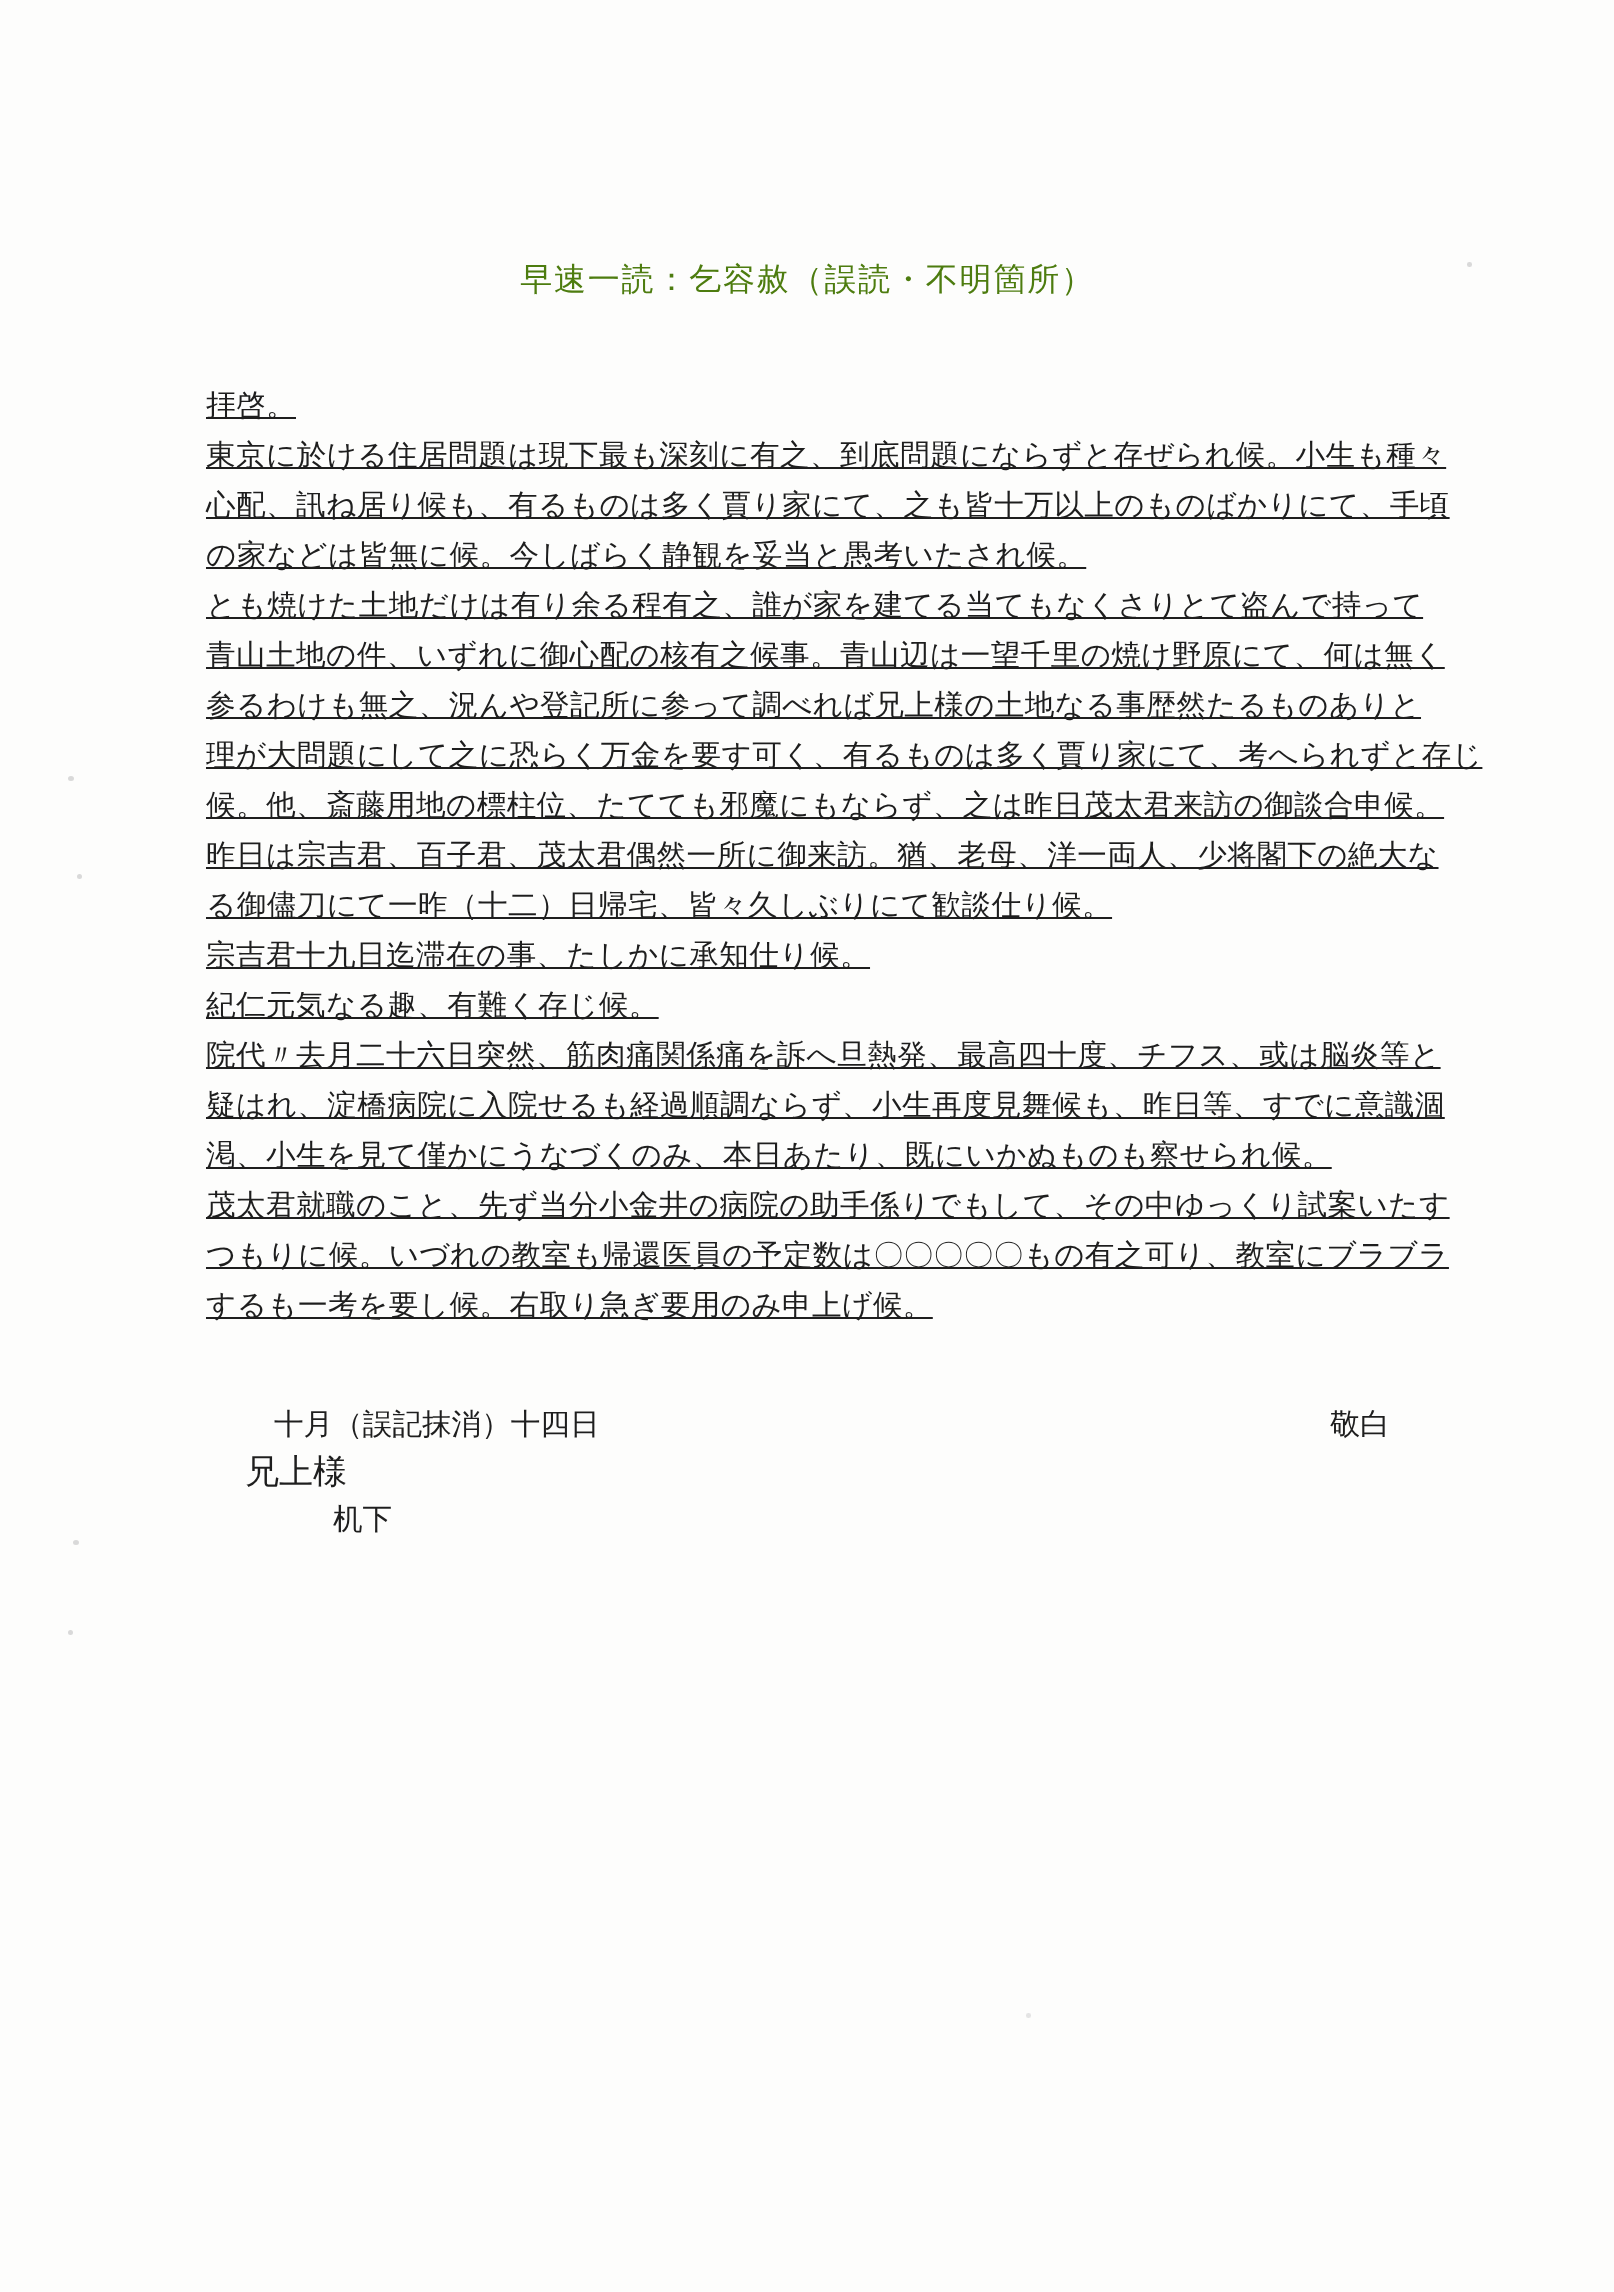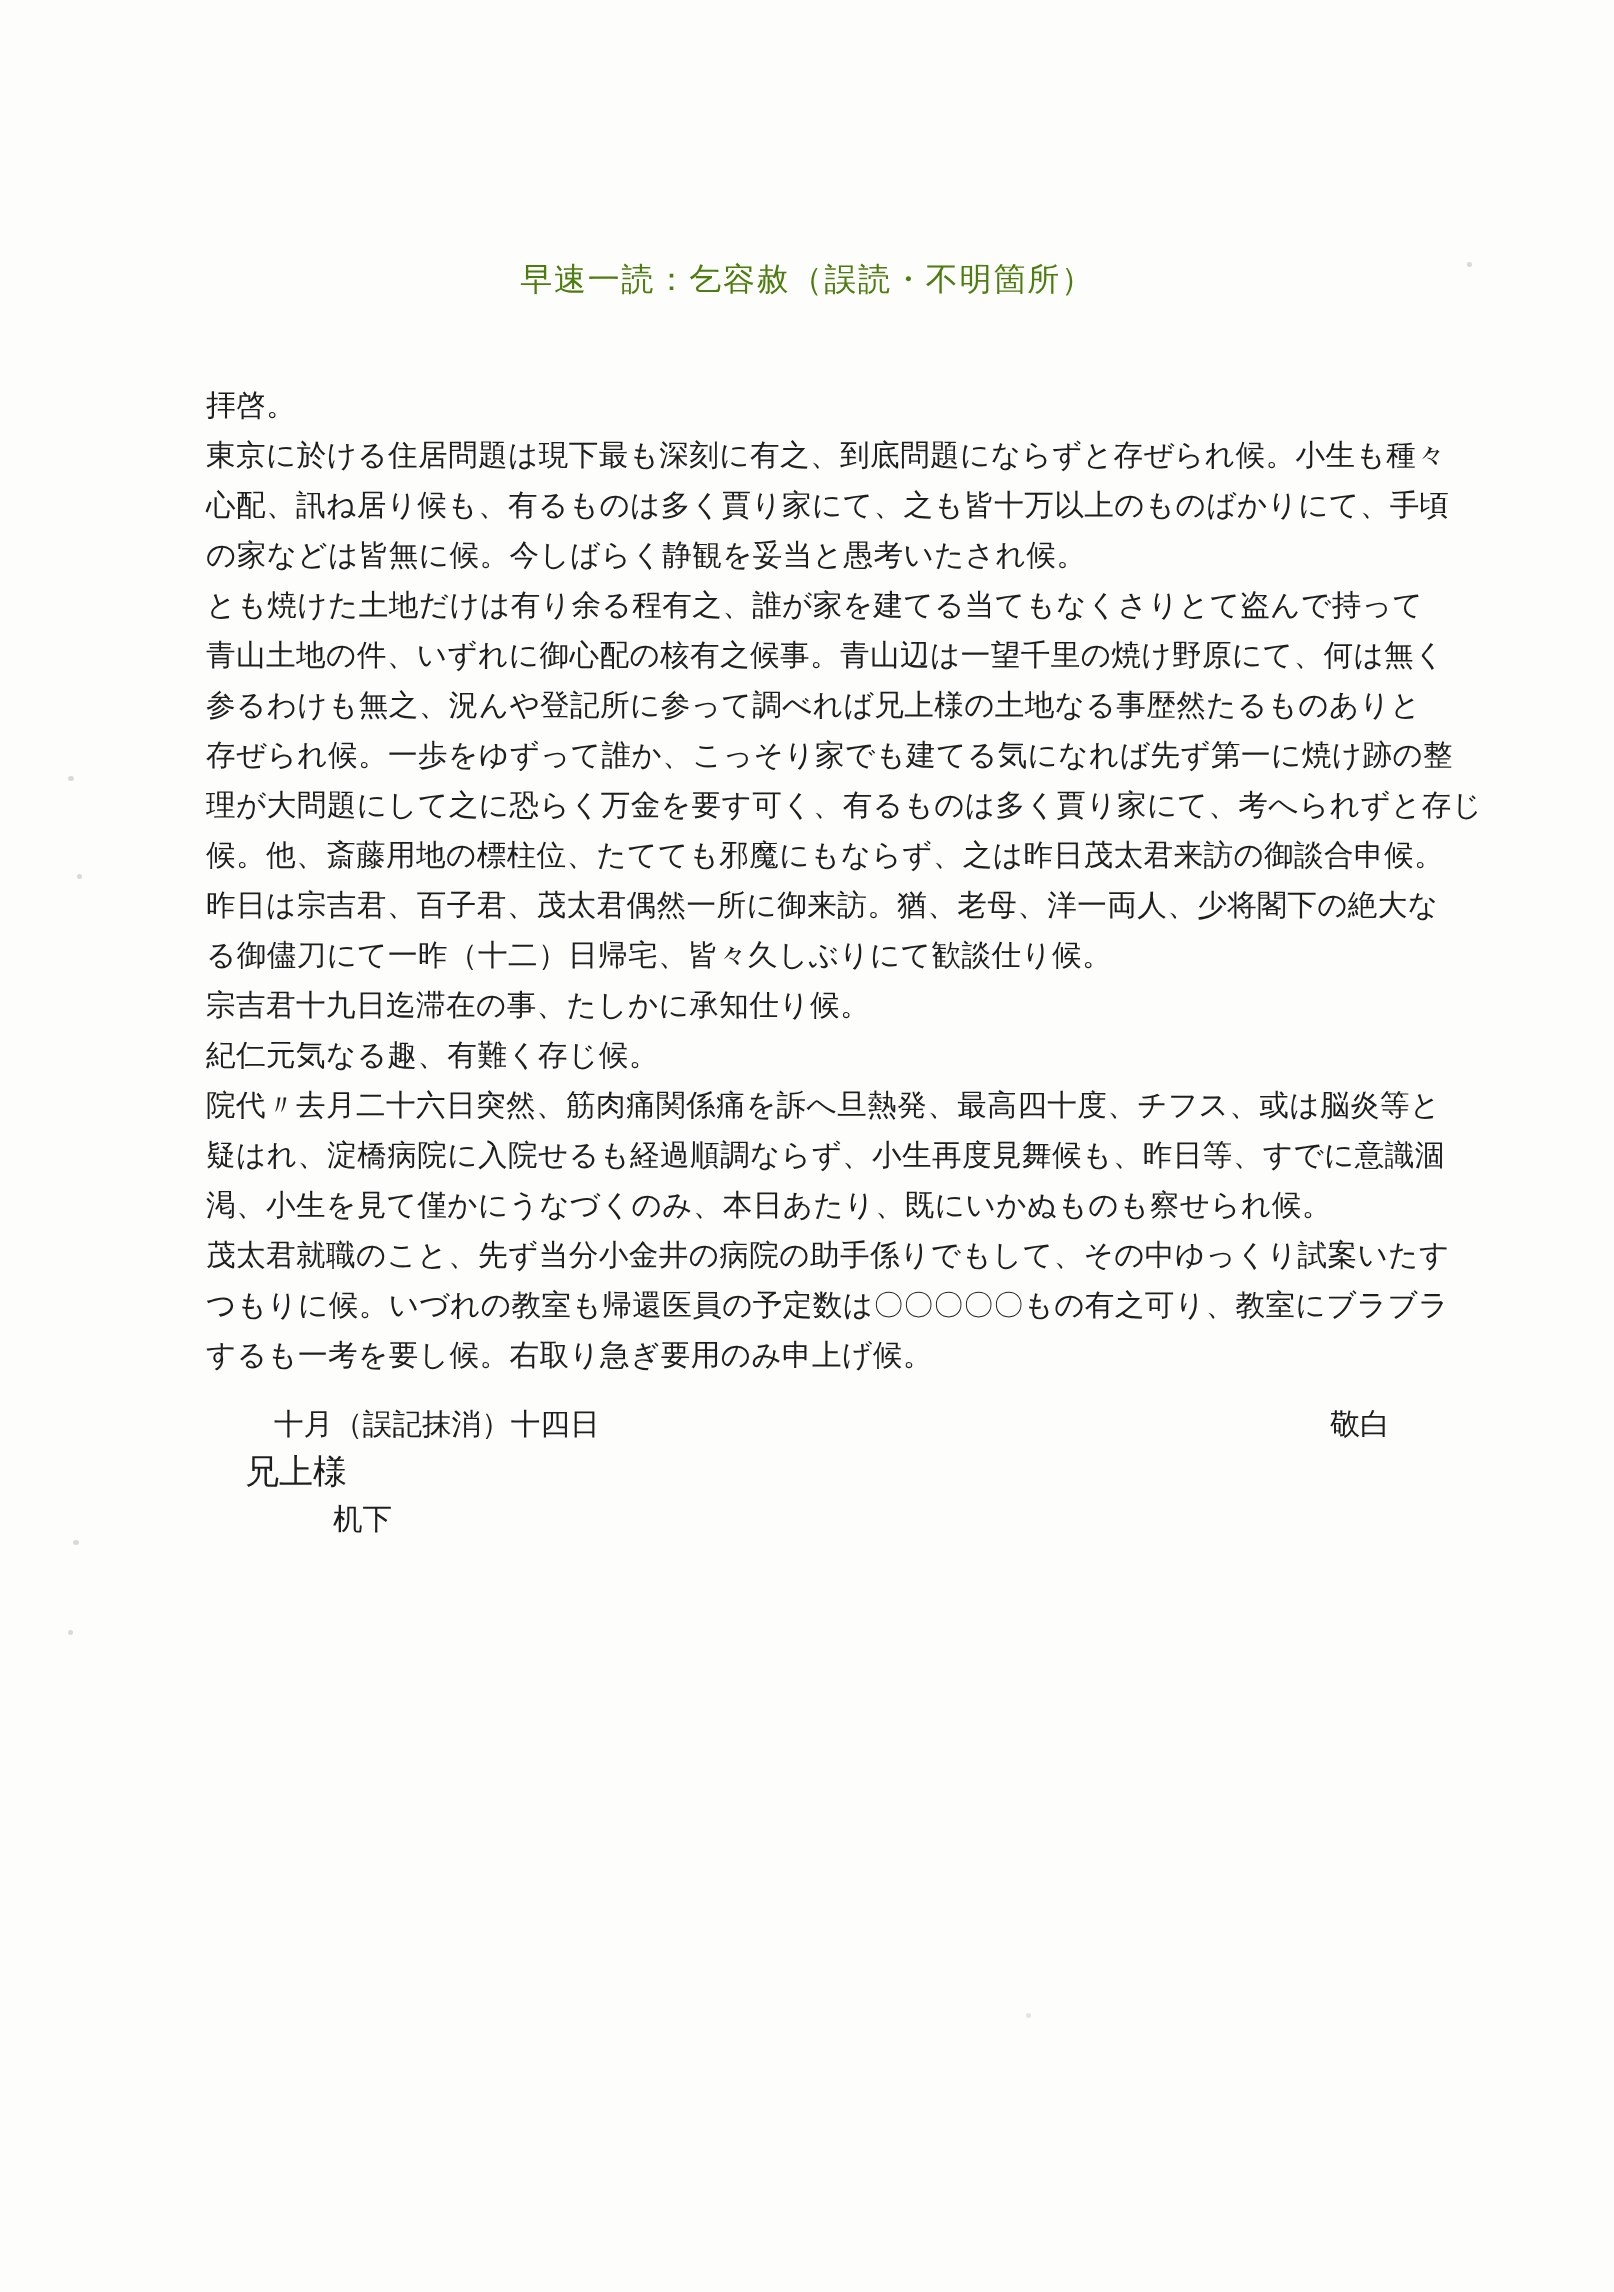--- a/index.html
+++ b/index.html
@@ -36,20 +36,21 @@
     left: 206px;
     width: 1227px;
   }
   .letter-line {
     font-size: 29.6px;
     line-height: 50px;
     height: 50px;
     white-space: nowrap;
     letter-spacing: 0.4px;
     color: #1e1e1e;
+    text-decoration: underline;
   }
   .closing-row {
     position: absolute;
     top: 1404px;
     left: 206px;
     width: 1200px;
     height: 50px;
   }
   .closing-date {
     position: absolute;
@@ -99,21 +100,20 @@
   <div class="doc-title">早速一読：乞容赦（誤読・不明箇所）</div>
 
   <div class="body-text">
     <div class="letter-line">拝啓。</div>
     <div class="letter-line">東京に於ける住居問題は現下最も深刻に有之、到底問題にならずと存ぜられ候。小生も種々</div>
     <div class="letter-line">心配、訊ね居り候も、有るものは多く賈り家にて、之も皆十万以上のものばかりにて、手頃</div>
     <div class="letter-line">の家などは皆無に候。今しばらく静観を妥当と愚考いたされ候。</div>
     <div class="letter-line">とも焼けた土地だけは有り余る程有之、誰が家を建てる当てもなくさりとて盗んで持って</div>
     <div class="letter-line">青山土地の件、いずれに御心配の核有之候事。青山辺は一望千里の焼け野原にて、何は無く</div>
     <div class="letter-line">参るわけも無之、況んや登記所に参って調べれば兄上様の土地なる事歴然たるものありと</div>
-    <div class="letter-line">存ぜられ候。一歩をゆずって誰か、こっそり家でも建てる気になれば先ず第一に焼け跡の整</div>
     <div class="letter-line">理が大問題にして之に恐らく万金を要す可く、有るものは多く賈り家にて、考へられずと存じ</div>
     <div class="letter-line">候。他、斎藤用地の標柱位、たてても邪魔にもならず、之は昨日茂太君来訪の御談合申候。</div>
     <div class="letter-line">昨日は宗吉君、百子君、茂太君偶然一所に御来訪。猶、老母、洋一両人、少将閣下の絶大な</div>
     <div class="letter-line">る御儘刀にて一昨（十二）日帰宅、皆々久しぶりにて歓談仕り候。</div>
     <div class="letter-line">宗吉君十九日迄滞在の事、たしかに承知仕り候。</div>
     <div class="letter-line">紀仁元気なる趣、有難く存じ候。</div>
     <div class="letter-line">院代〃去月二十六日突然、筋肉痛関係痛を訴へ旦熱発、最高四十度、チフス、或は脳炎等と</div>
     <div class="letter-line">疑はれ、淀橋病院に入院せるも経過順調ならず、小生再度見舞候も、昨日等、すでに意識涸</div>
     <div class="letter-line">渇、小生を見て僅かにうなづくのみ、本日あたり、既にいかぬものも察せられ候。</div>
     <div class="letter-line">茂太君就職のこと、先ず当分小金井の病院の助手係りでもして、その中ゆっくり試案いたす</div>

